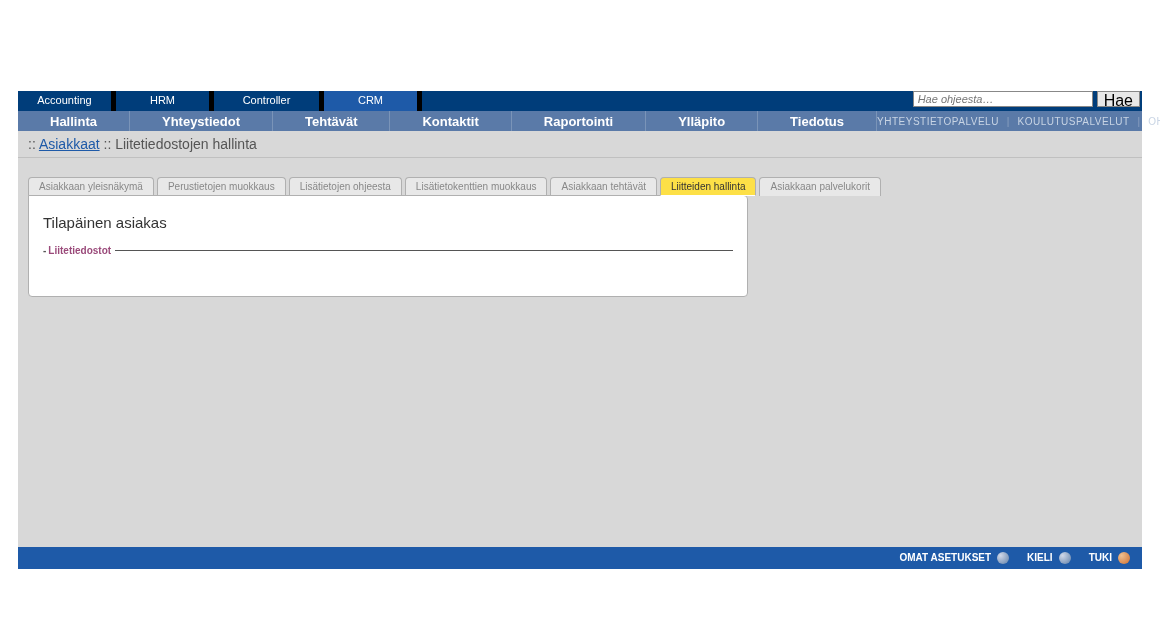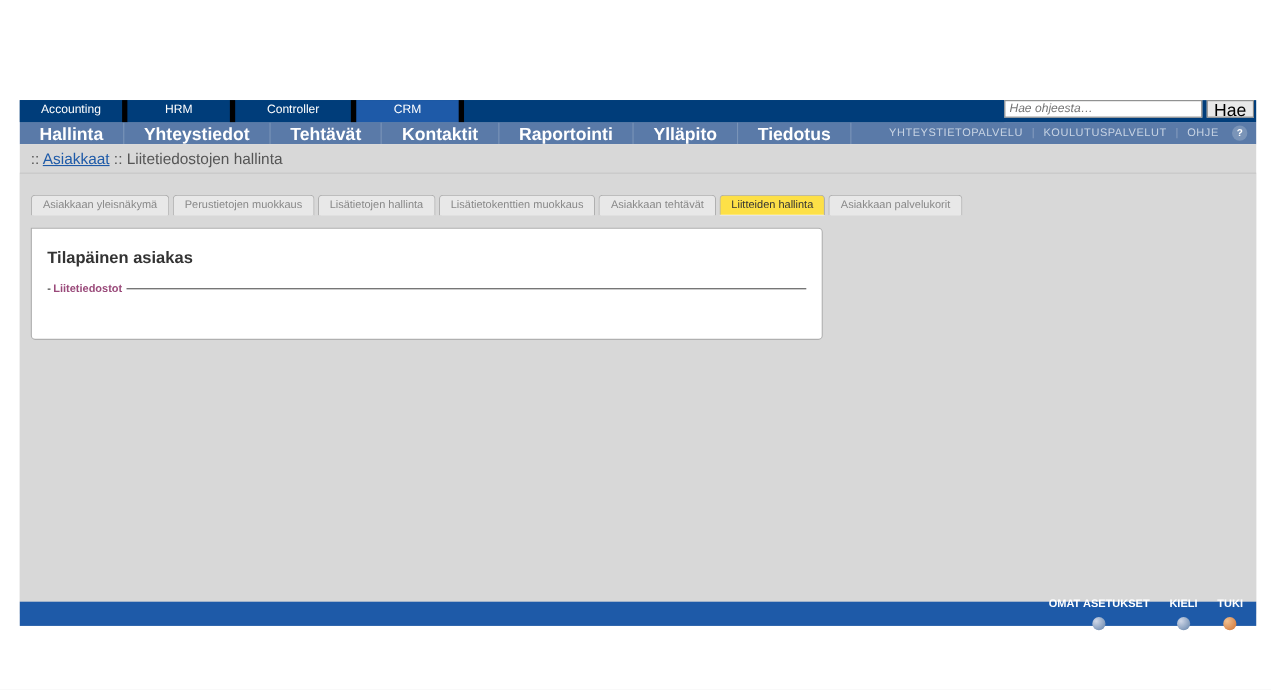--- a/index.html
+++ b/index.html
@@ -74,22 +74,22 @@
     
     .sub-nav {
       display: flex;
       background: #5a7aa8;
       height: 20px;
       align-items: stretch;
     }
     .sub-nav-item {
       color: #ffffff;
       font-weight: bold;
-      font-size: 16px;
-      padding: 3px 18px;
+      font-size: 13px;
+      padding: 3px 32px;
       border-right: 1px solid #7a94b8;
       cursor: pointer;
     }
     .sub-nav-spacer {
       flex: 1;
     }
     .sub-nav-right {
       display: flex;
       align-items: center;
       padding-right: 8px;
@@ -136,21 +136,21 @@
     .main-area {
       background: #d8d8d8;
       padding: 18px 10px 10px 10px;
       min-height: 400px;
     }
     
     
     .tabs-row {
       display: flex;
       gap: 3px;
-      margin-bottom: 12px;
+      margin-bottom: 0;
     }
     .tab {
       background: #e8e8e8;
       border: 1px solid #b0b0b0;
       border-bottom: none;
       border-radius: 4px 4px 0 0;
       padding: 3px 10px;
       font-size: 10px;
       color: #888;
       cursor: pointer;
@@ -168,21 +168,21 @@
     .panel {
       background: #ffffff;
       border: 1px solid #b0b0b0;
       border-radius: 0 4px 4px 4px;
       padding: 18px 14px 30px 14px;
       width: 720px;
       position: relative;
     }
     .panel-title {
       font-size: 15px;
-      font-weight: bold;
+      font-weight: normal;
       color: #333;
       margin-bottom: 14px;
     }
     .fieldset-label {
       font-size: 10px;
       font-weight: bold;
       color: #9a4a7a;
       position: relative;
       display: flex;
       align-items: center;
@@ -234,24 +234,23 @@
       align-items: center;
       justify-content: flex-end;
       padding: 0 12px;
       gap: 18px;
       font-size: 10px;
       font-weight: bold;
       color: #ffffff;
     }
     .footer-item {
       display: flex;
-      align-items: center;
+      align-items: flex-start;
       gap: 6px;
       cursor: pointer;
-      flex-direction: column;
     }
     .footer-icon {
       width: 12px;
       height: 12px;
       border-radius: 50%;
       background: radial-gradient(circle at 30% 30%, #d0d8e8, #6080a8);
     }
     .footer-icon.person {
       background: radial-gradient(circle at 30% 30%, #f0c090, #d07030);
     }
@@ -310,21 +309,21 @@
 
     <div class="breadcrumb">
       <span>:: </span><a href="#">Asiakkaat</a><span>  ::  </span><span>Liitetiedostojen hallinta</span>
     </div>
 
     <div class="main-scroll">
       <div class="main-area">
         <div class="tabs-row">
           <div class="tab">Asiakkaan yleisnäkymä</div>
           <div class="tab">Perustietojen muokkaus</div>
-          <div class="tab">Lisätietojen hallinta</div>
+          <div class="tab">Lisätietojen ohjeesta</div>
           <div class="tab">Lisätietokenttien muokkaus</div>
           <div class="tab">Asiakkaan tehtävät</div>
           <div class="tab active">Liitteiden hallinta</div>
           <div class="tab">Asiakkaan palvelukorit</div>
         </div>
         <div class="panel">
           <div class="panel-title">Tilapäinen asiakas</div>
           <div class="fieldset-label">
             <span class="fieldset-prefix">-</span>
             <span>Liitetiedostot</span>

